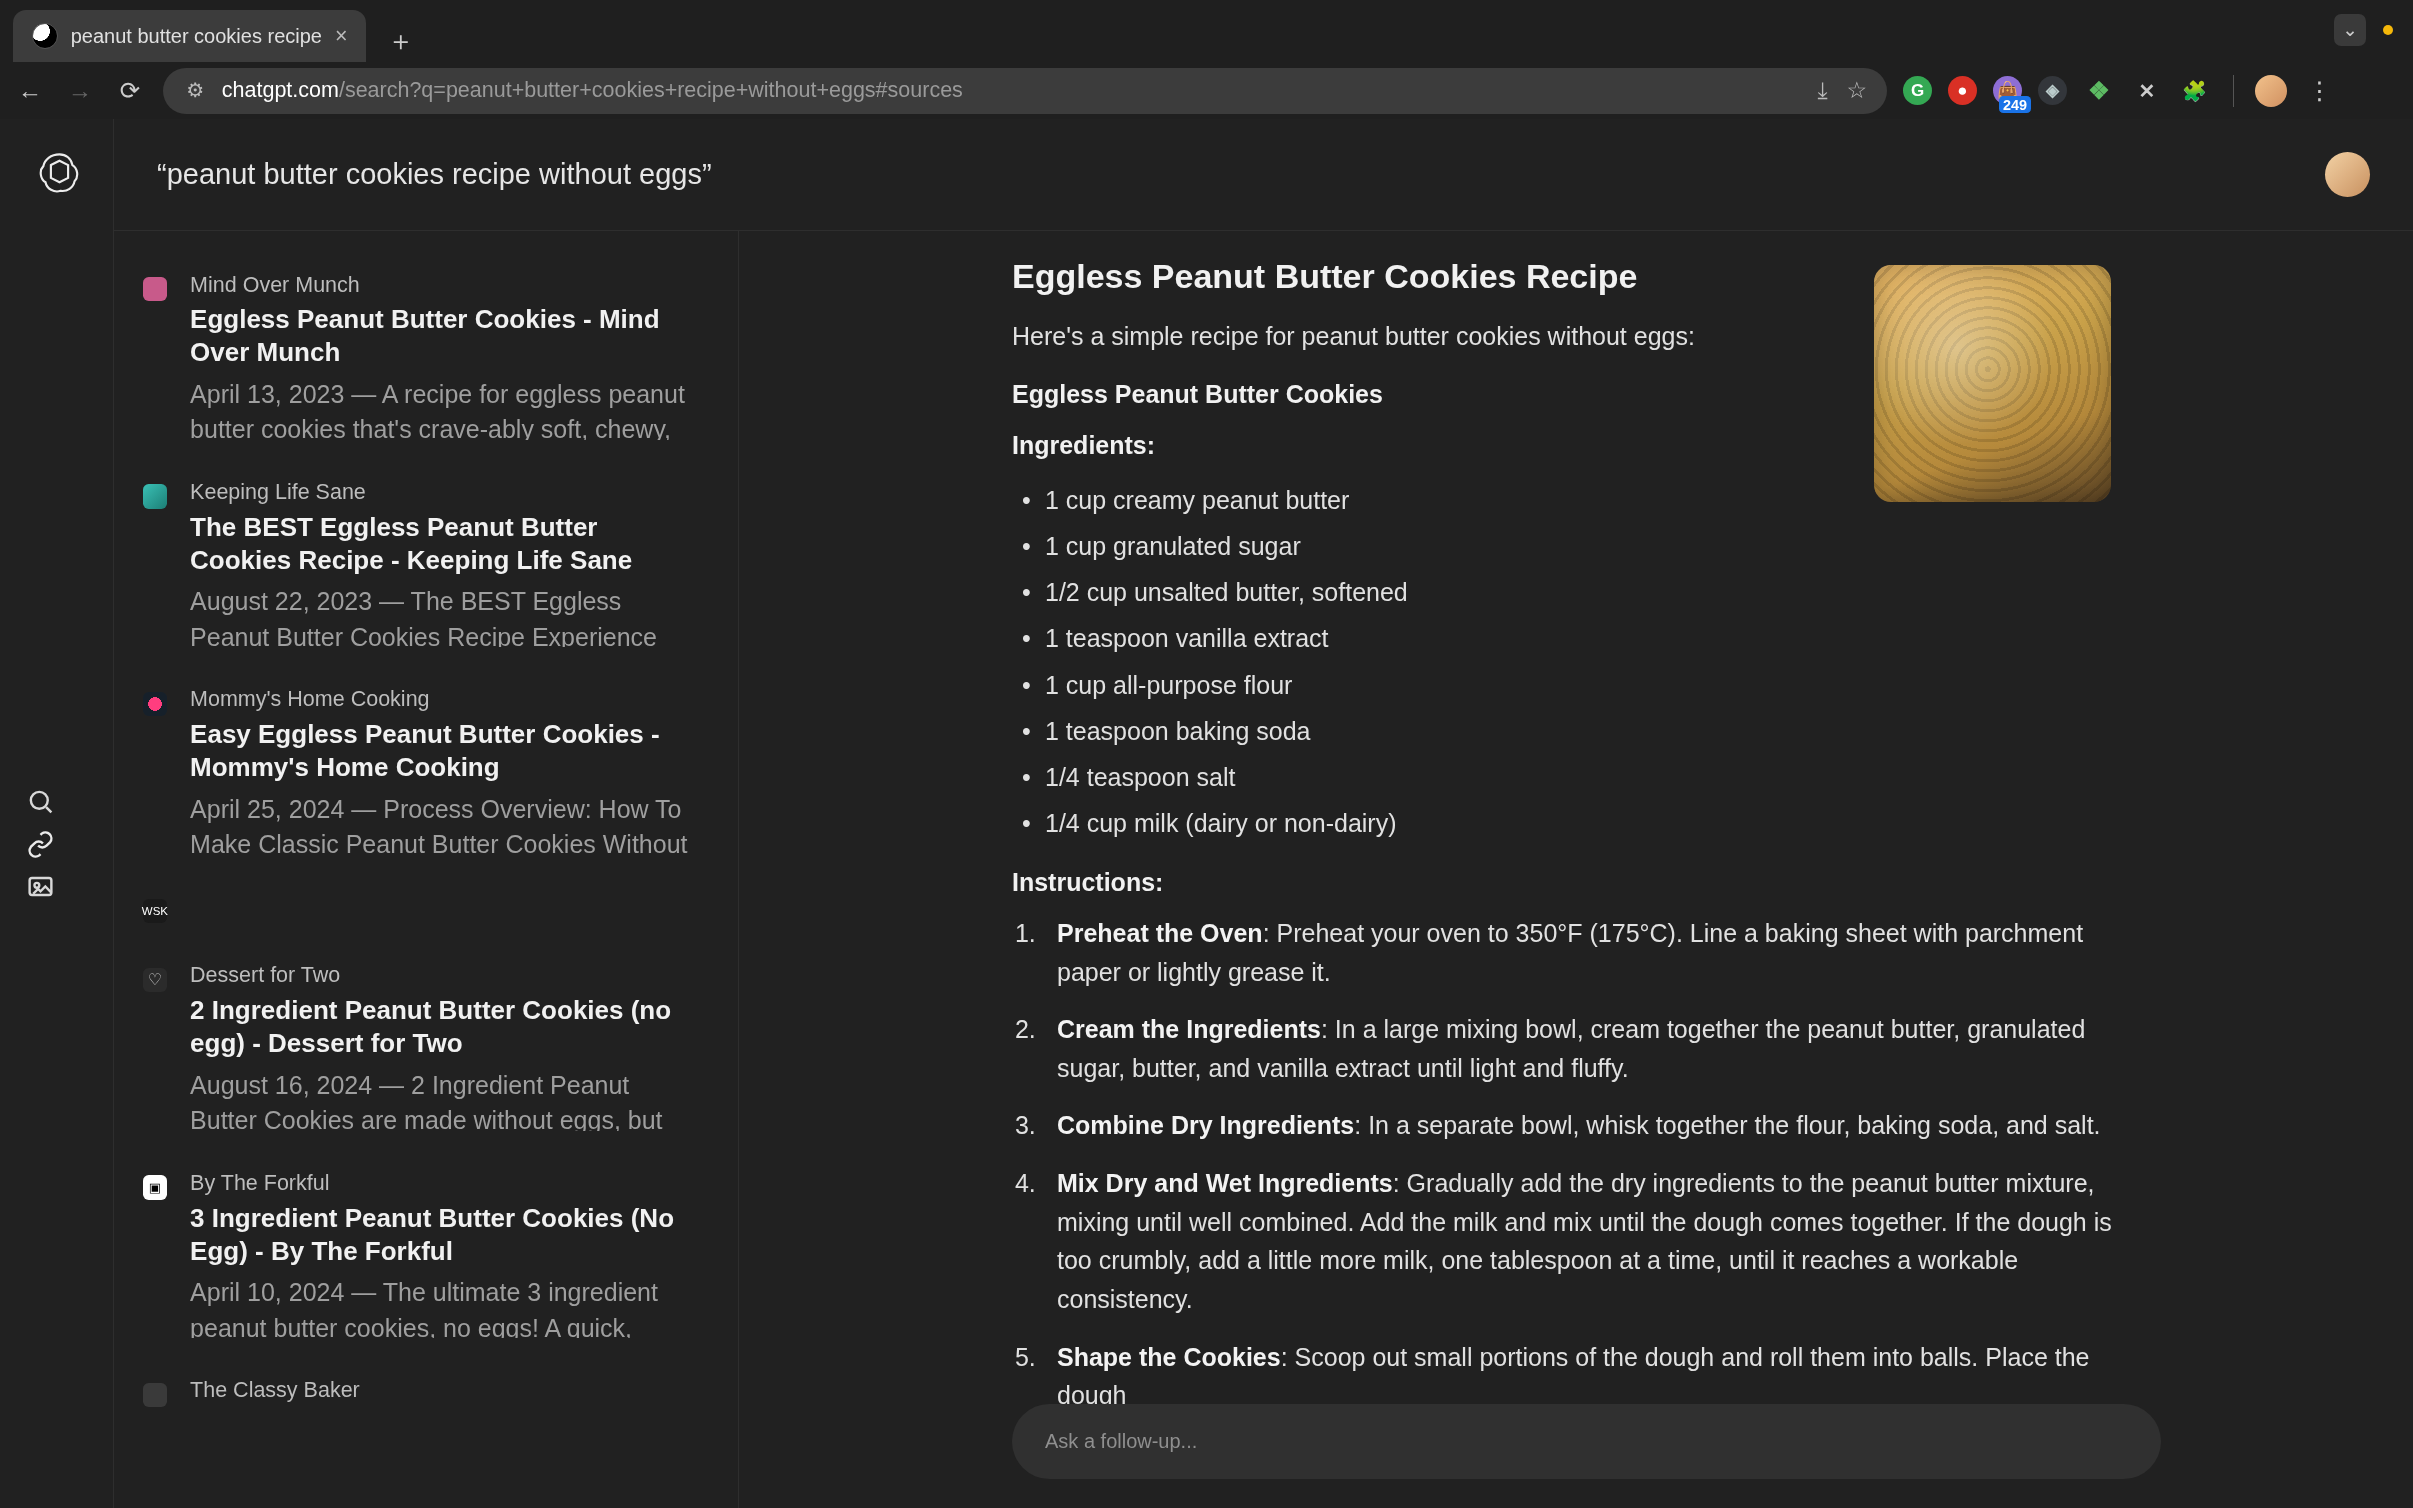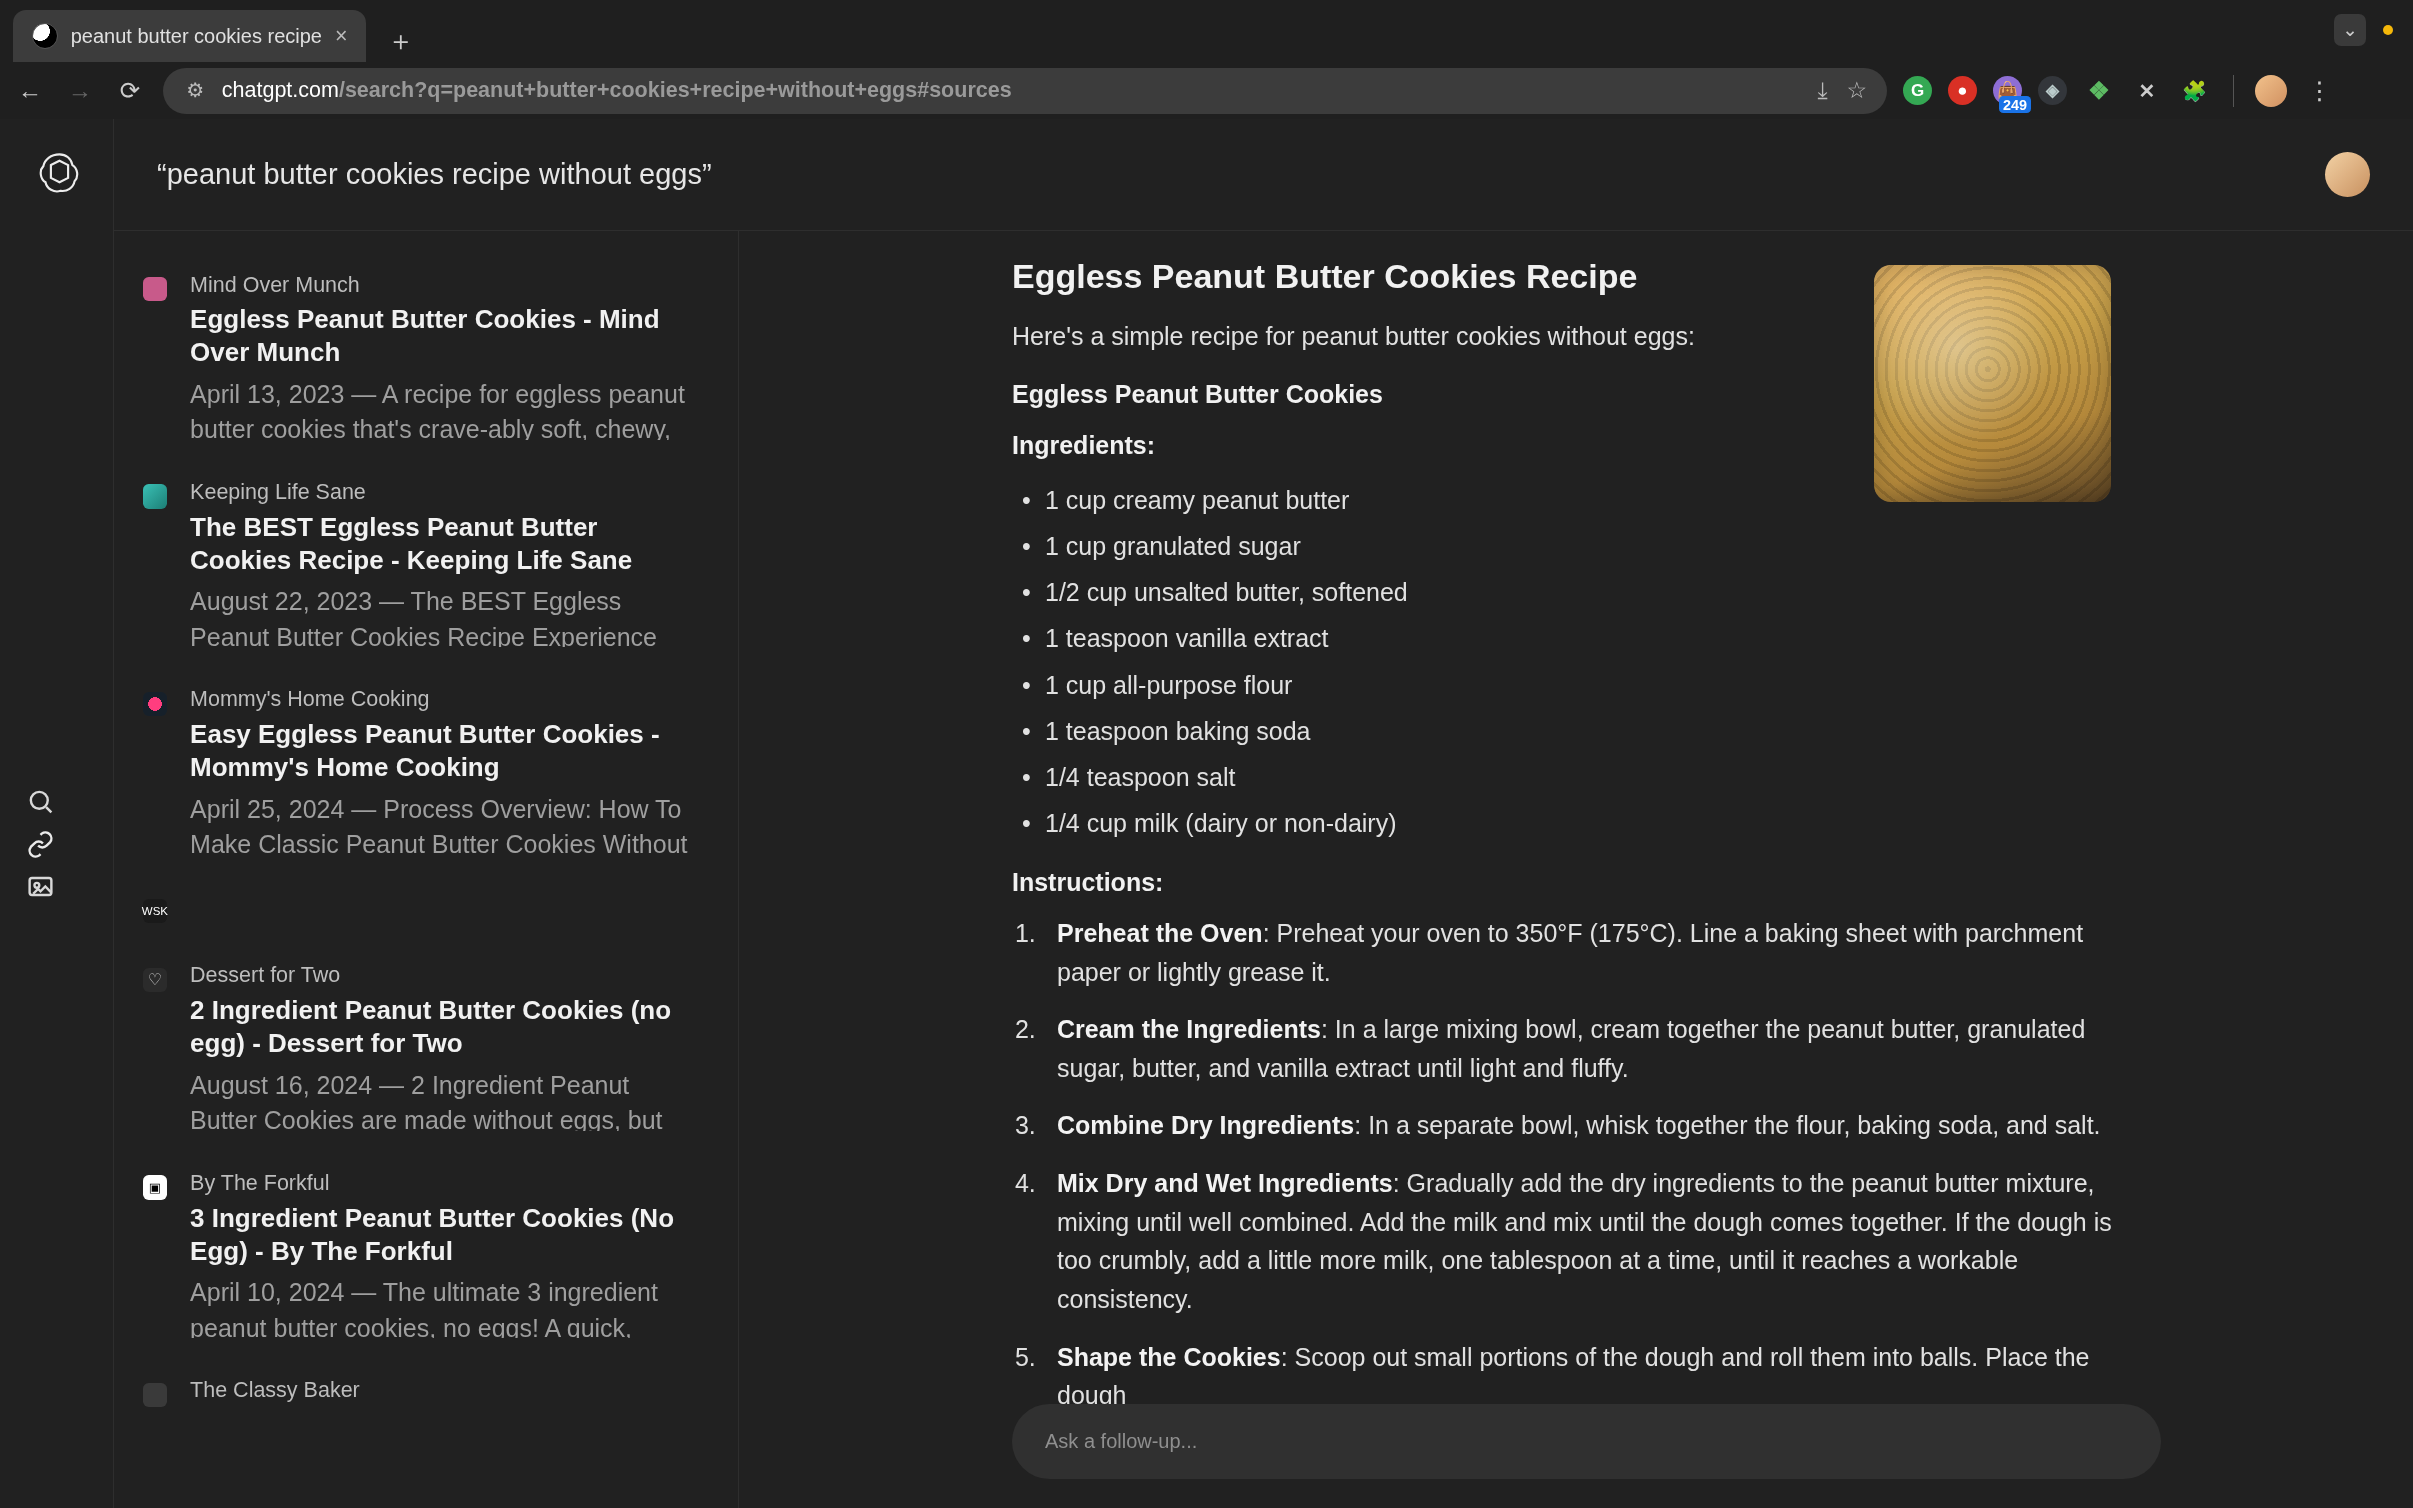--- a/index.html
+++ b/index.html
@@ -17,21 +17,21 @@
   .winctrl .y { background:#f5b80a; }
   .winctrl .chev { width:32px; height:32px; border-radius:7.2px; background:#3a3a3a; display:flex; align-items:center; justify-content:center; color:#ccc; font-size:18.7px; }
 
   .toolbar { height:57px; background:#1f1f1f; display:flex; align-items:center; padding:0 13px; gap:16px; }
   .toolbar .nav-icon { width:34px; height:34px; display:flex; align-items:center; justify-content:center; color:#ccc; font-size:24.4px; cursor:pointer; }
   .toolbar .nav-icon.dim { color:#666; }
   .omnibox { flex:1; height:46px; background:#3c3c3c; border-radius:29px; display:flex; align-items:center; padding:0 20px; gap:14.4px; font-size:21.5px; color:#dcdcdc; max-width:1724px; }
   .omnibox .site-icon { width:24.4px; height:24.4px; color:#bbb; display:flex; align-items:center; justify-content:center; font-size:20px; }
   .omnibox .url { flex:1; white-space:nowrap; overflow:hidden; }
   .omnibox .url .domain { color:#fff; }
-  .omnibox .url .rest { color:#9a9a9a;font-weight:bold; }
+  .omnibox .url .rest { color:#9a9a9a; }
   .omnibox .right { display:flex; gap:18.7px; color:#bbb; font-size:23px; }
   .ext-icons { display:flex; gap:16px; align-items:center; padding-right:7.2px; }
   .ext { width:32px; height:32px; border-radius:50%; display:flex; align-items:center; justify-content:center; font-size:17px; font-weight:600; }
   .ext.g { background:#34a853; color:#fff; width:29px; height:29px; }
   .ext.r { background:#d93025; color:#fff; width:29px; height:29px; }
   .ext.p { background:#8e6ed5; color:#fff; width:29px; height:29px; position:relative; }
   .ext.p .badge { position:absolute; top:20px; left:5.7px; background:#1a73e8; color:#fff; font-size:14.4px; padding:0.7px 4.3px; border-radius:4.3px; }
   .ext.s { background:#33363b; color:#bcc; width:29px; height:29px; }
   .ext.leaf { color:#5dbb63; font-size:24.4px; }
   .ext.mono { color:#ccc; font-size:20px; }

